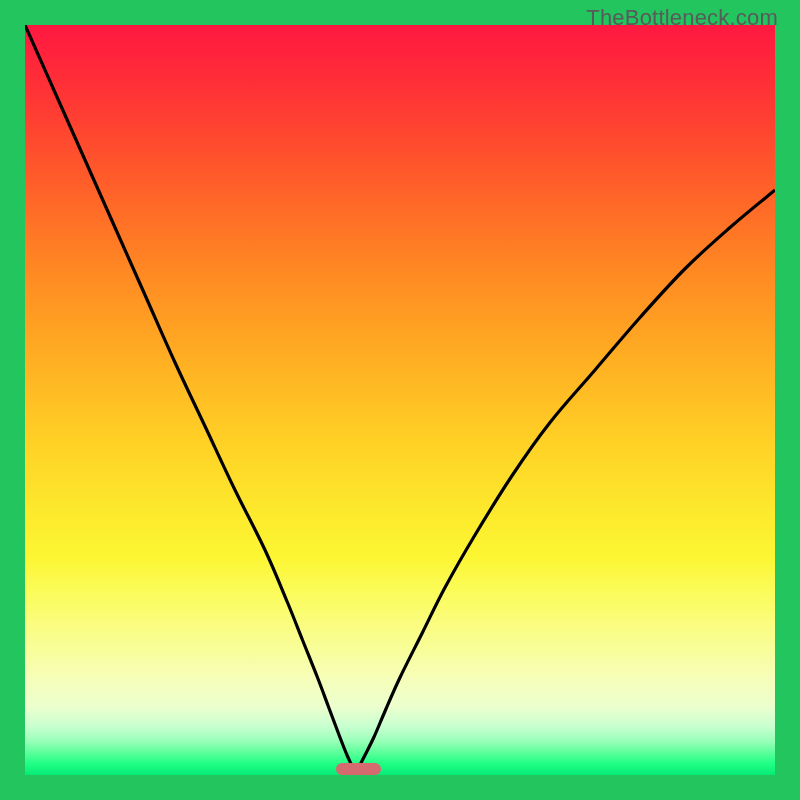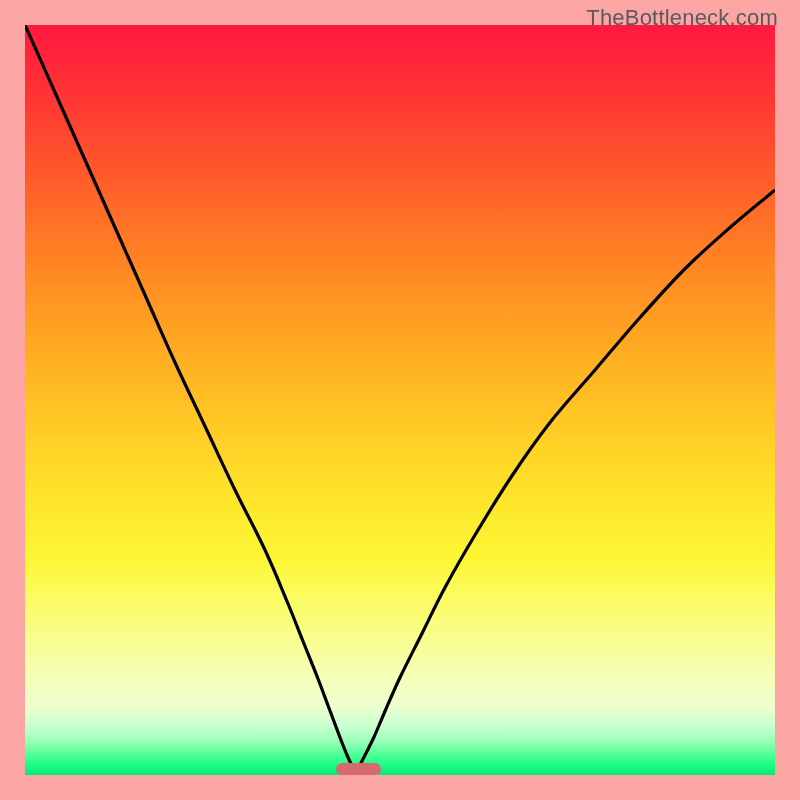--- a/index.html
+++ b/index.html
@@ -10,21 +10,21 @@
     overflow: hidden;
     background: #000;
     font-family: Arial, Helvetica, sans-serif;
   }
   .frame {
     position: absolute;
     left: 0;
     top: 0;
     width: 800px;
     height: 800px;
-    background: #fca5a5;
+    background: #22c55e;
   }
   .plot-area {
     position: absolute;
     left: 25px;
     top: 25px;
     width: 750px;
     height: 750px;
     overflow: hidden;
   }
   .gradient {

